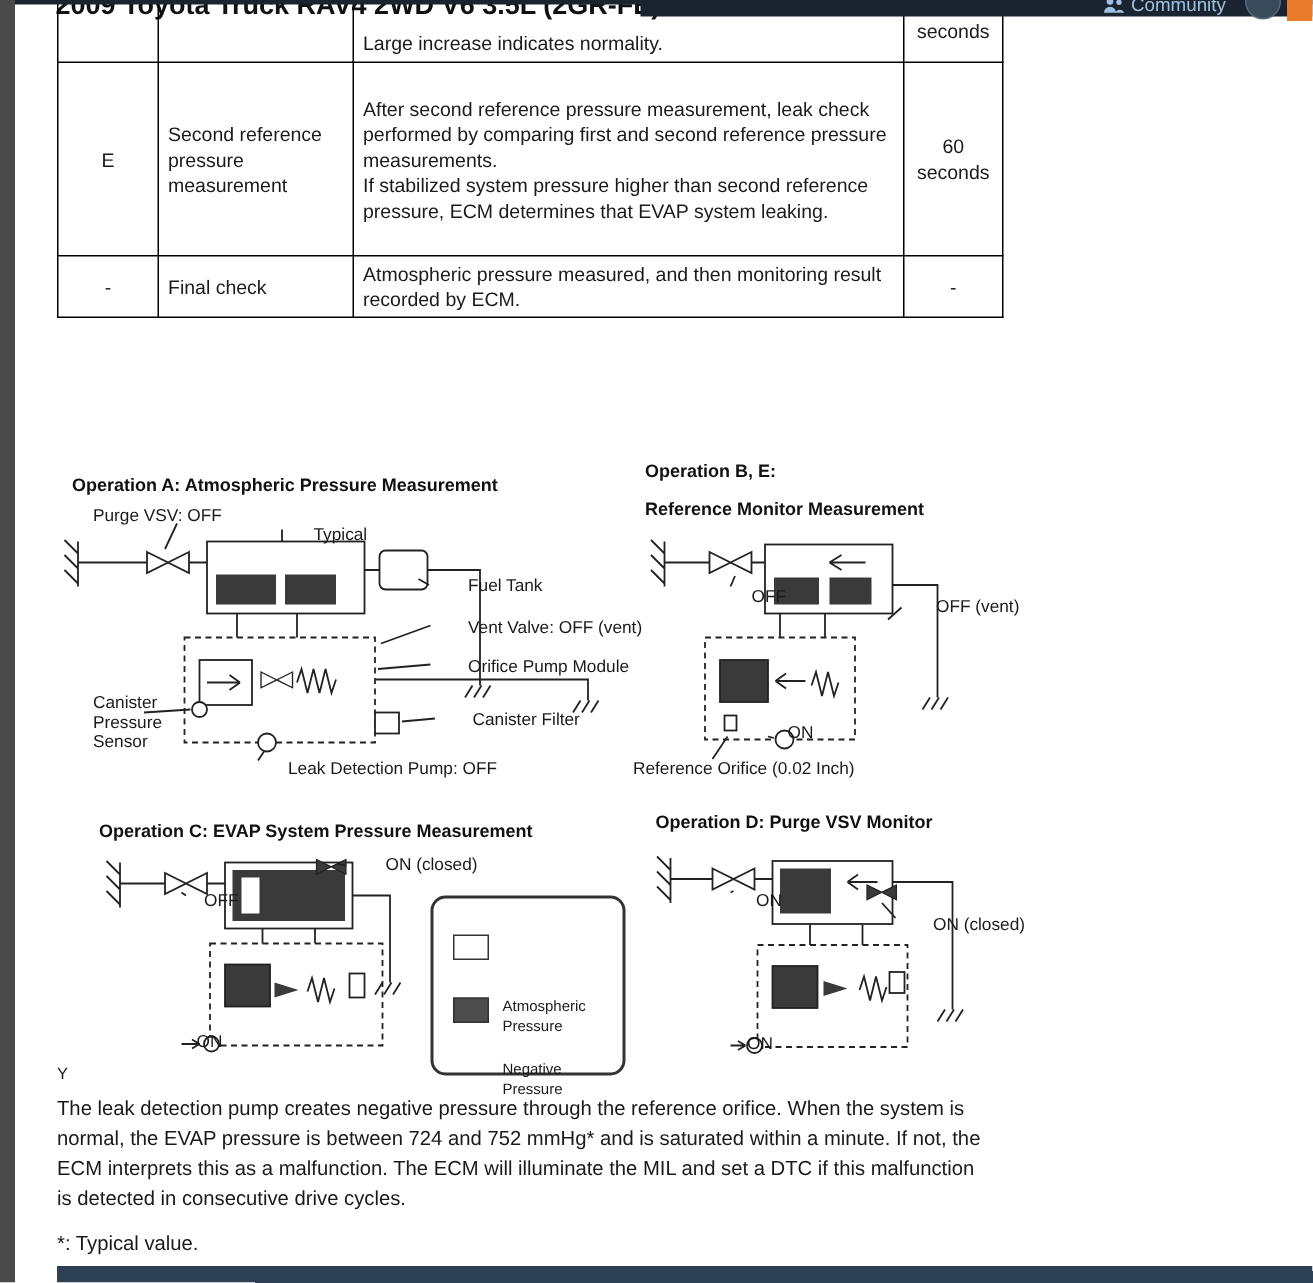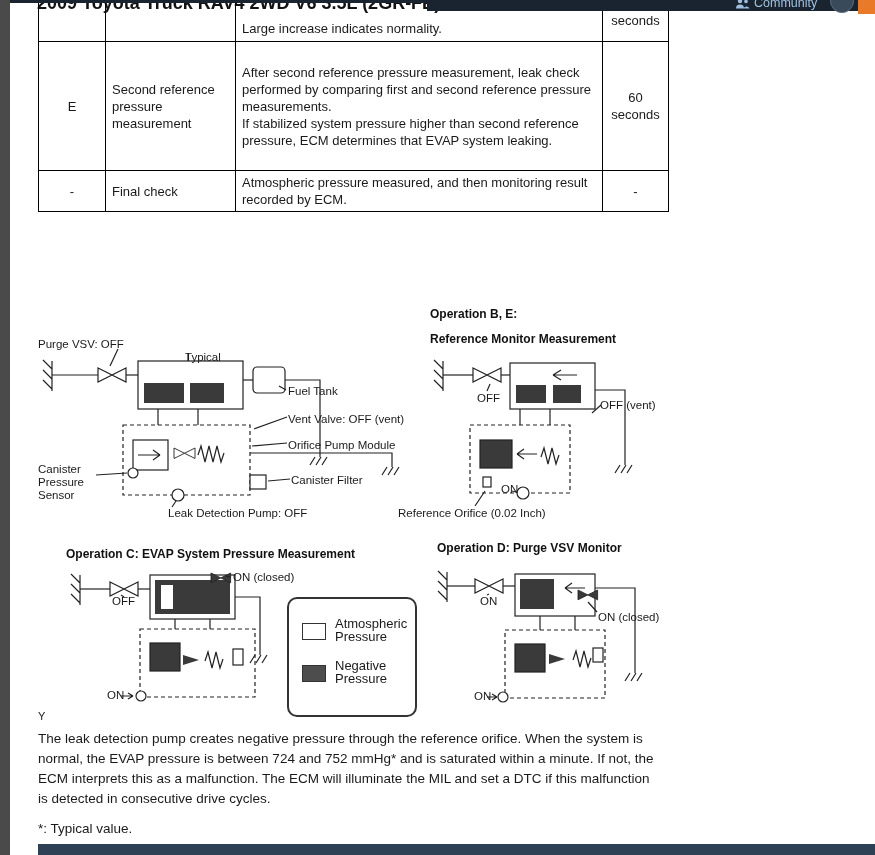--- a/index.html
+++ b/index.html
@@ -20,28 +20,28 @@
   .tbl .cc { text-align:center; }
   .tbl .desc { white-space:pre-line; }
   .tbl .vb { vertical-align:bottom; padding-bottom:4px; }
   .tbl .vb2 { vertical-align:bottom; padding-bottom:12px; }
 
   .note { position:absolute; font-size:13.5px; color:#1a1a1a; z-index:1; white-space:nowrap; }
   .para { position:absolute; left:38px; top:729px; width:620px; font-size:13.5px; line-height:20px; color:#1a1a1a; z-index:1; }
   .ymark { position:absolute; left:38px; top:710px; font-size:11px; color:#1a1a1a; z-index:1; }
 
   .dg-title { position:absolute; font-size:12px; font-weight:bold; color:#111; white-space:nowrap; z-index:2; }
-  .lbl { position:absolute; font-size:11.5px; line-height:13px; color:#1a1a1a; white-space:nowrap; z-index:2; }
+  .lbl { position:absolute; font-size:11.5px; line-height:13px; color:#1a1a1a; white-space:nowrap; z-index:2;margin-left:24px; }
   .lbl.wrap { white-space:normal; width:62px; }
 
   .legend { position:absolute; left:287px; top:597px; width:126px; height:116px; border:2px solid #333; border-radius:10px; background:#fff; z-index:2; }
   .sw { position:absolute; left:13px; width:22px; height:15px; border:1.5px solid #333; }
   .sw-a { top:24px; background:#fff; }
   .sw-n { top:66px; background:#4d4d4d; }
-  .lg-lbl { position:absolute; font-size:13px; line-height:13px; width:74px; color:#1a1a1a; }
+  .lg-lbl { position:absolute; font-size:10px; line-height:13px; width:74px; color:#1a1a1a;margin-top:48px; }
 
   .bottom-bar { position:absolute; left:38px; top:844px; width:837px; height:11px; background:#2e4154; z-index:5; }
 
   .dgsvg { position:absolute; z-index:1; }
   .dgsvg .ln  { fill:none; stroke:#222; stroke-width:1.2; }
   .dgsvg .vlv { fill:#fff; stroke:#222; stroke-width:1.2; }
   .dgsvg .vlvb{ fill:#3a3a3a; stroke:#222; stroke-width:1.2; }
   .dgsvg .wht { fill:#fff; stroke:#222; stroke-width:1.2; }
   .dgsvg .blk { fill:#3a3a3a; stroke:none; }
   .dgsvg .blk2{ fill:#3a3a3a; stroke:#222; stroke-width:1.2; }
@@ -94,20 +94,21 @@
     <tr style="height:41px">
       <td class="cc"><span>-</span></td>
       <td><span>Final check</span></td>
       <td class="desc"><span>Atmospheric pressure measured, and then monitoring result recorded by ECM.</span></td>
       <td class="cc"><span>-</span></td>
     </tr>
   </tbody>
     </table>
 
 
+  <div class="dg-title" style="left:48px; top:316px;">Operation A: Atmospheric Pressure Measurement</div>
   <div class="dg-title" style="left:430px; top:307px;">Operation B, E:</div>
   <div class="dg-title" style="left:430px; top:332px;">Reference Monitor Measurement</div>
   <div class="dg-title" style="left:66px; top:547px;">Operation C: EVAP System Pressure Measurement</div>
   <div class="dg-title" style="left:437px; top:541px;">Operation D: Purge VSV Monitor</div>
 
   <svg class="dgsvg" style="left:38px; top:345px;" width="390" height="185" viewBox="0 0 390 185">
     <path class="ln" d="M14,16 V46 M14,24 l-9,-9 M14,34 l-9,-9 M14,44 l-9,-9"></path>
     <path class="ln" d="M14,30 H60"></path>
     <path class="vlv" transform="translate(60,23)" d="M0,0 L14,7 L0,14 Z M28,0 L14,7 L28,14 Z"></path>
     <path class="ln" d="M88,30 H100"></path>

